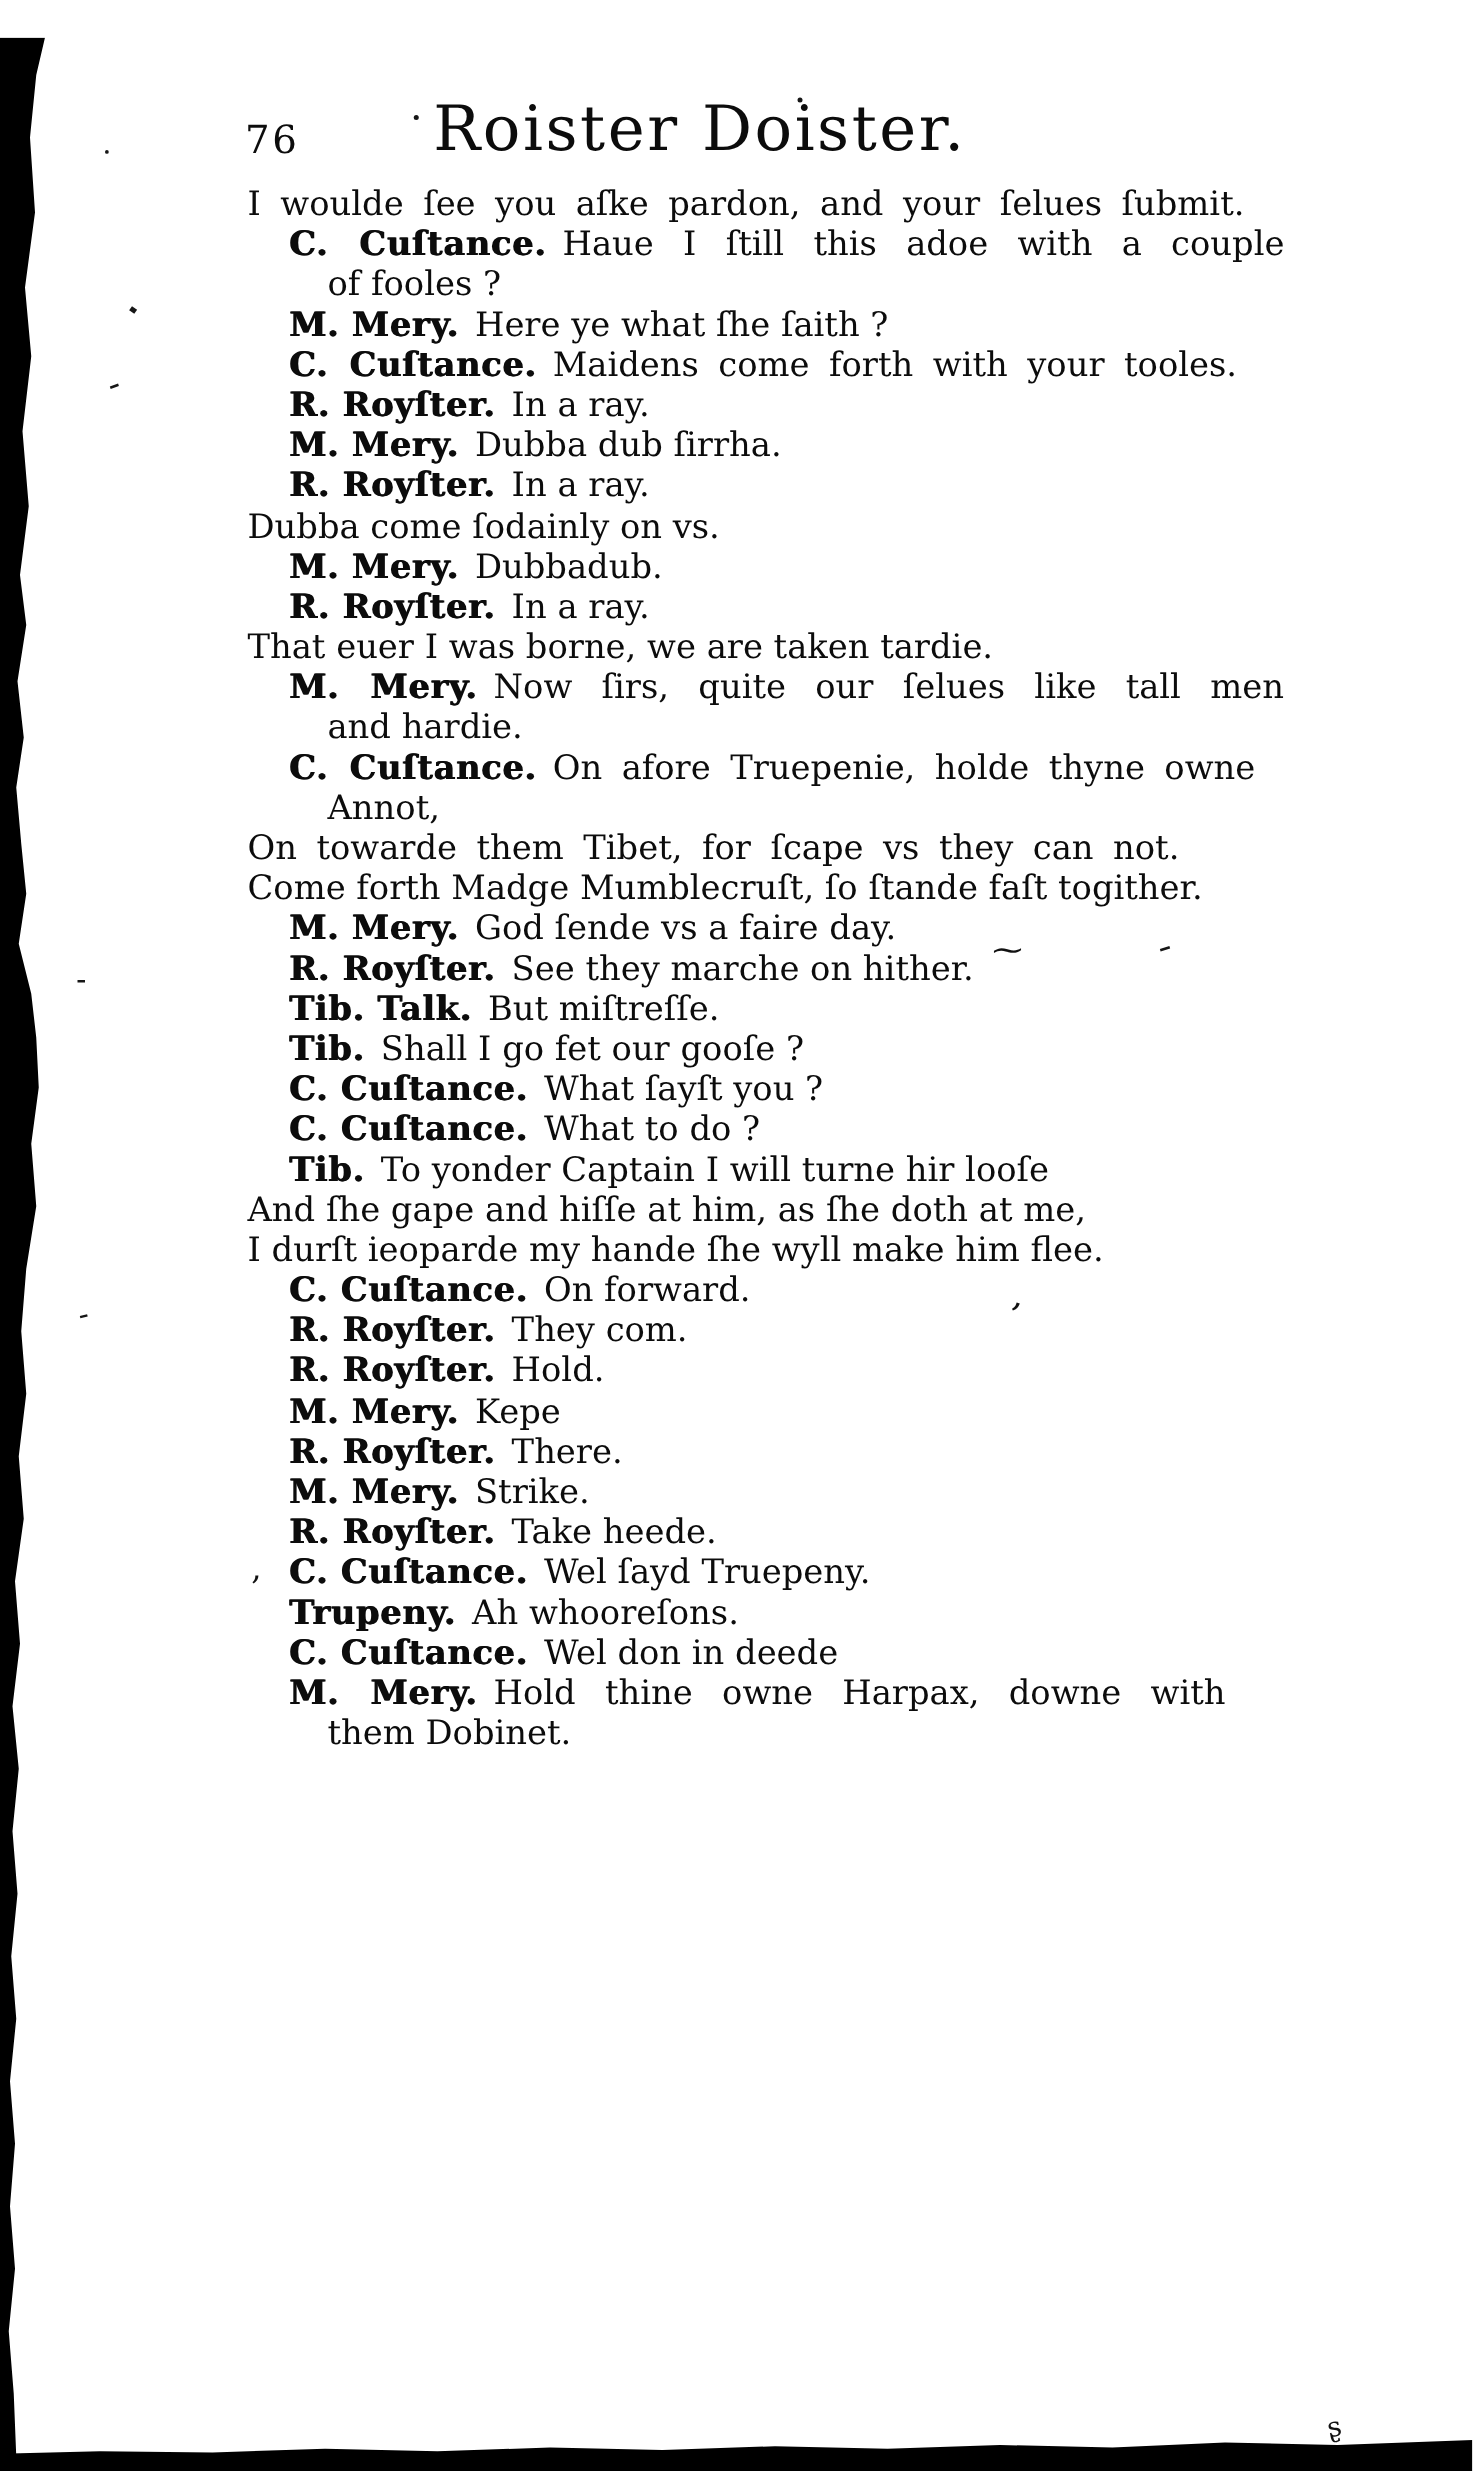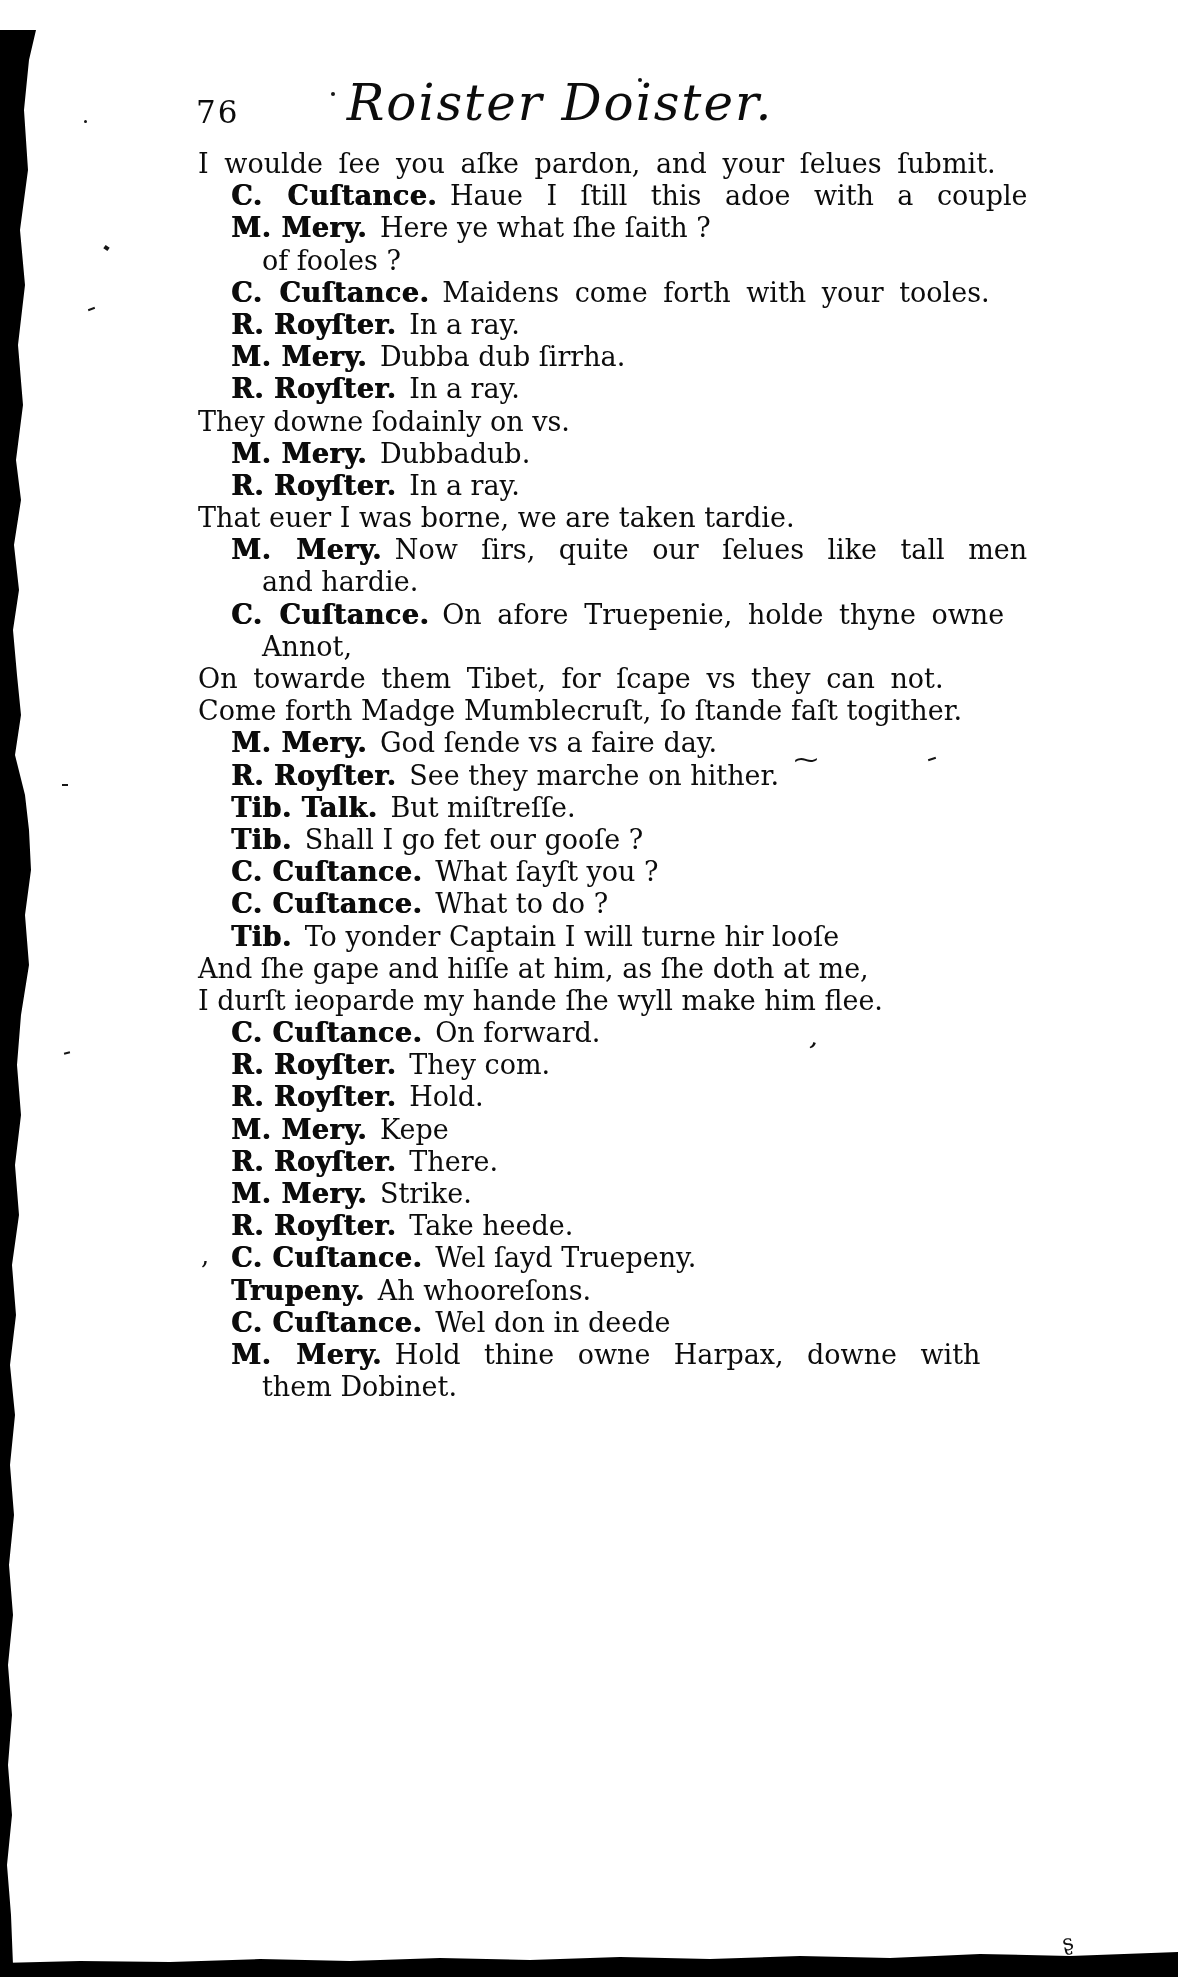--- a/index.html
+++ b/index.html
@@ -34,21 +34,21 @@
       440px 11px, 530px 13px, 620px 10px, 710px 12px, 800px 9px, 890px 11px,
       980px 7px, 1070px 9px, 1178px 5px, 1178px 30px, 0 30px);
   }
 
   .pagenum {
     position:absolute; left:196px; top:64px;
     font-size:31px; letter-spacing:2px;
   }
   .title {
     position:absolute; left:320px; top:44px; width:480px;
-    text-align:center; font-style:italic; font-size:50px;
+    text-align:center; font-size:50px;
     letter-spacing:2px; white-space:nowrap;
   }
 
   .text-block { position:absolute; left:198px; top:118px; width:720px; font-size:27px; }
   .line { height:32.2px; line-height:32.2px; white-space:nowrap; }
   .sp   { padding-left:33px; }
   .cont { padding-left:64px; }
   .ws1  { word-spacing:0.26em; }
   .ws2  { word-spacing:0.55em;text-align:center; }
   .speaker {
@@ -69,27 +69,27 @@
 
   <div class="left-band"></div>
   <div class="bottom-band"></div>
 
   <div class="pagenum">76</div>
   <div class="title">Roister Doister.</div>
 
   <div class="text-block">
     <div class="line ws1"><span>I woulde ſee you aſke pardon, and your ſelues ſubmit.</span></div>
     <div class="line sp ws2"><span class="speaker">C. Cuſtance.</span><span>Haue I ſtill this adoe with a couple</span></div>
+    <div class="line cont"><span>of fooles ?</span></div>
     <div class="line sp"><span class="speaker">M. Mery.</span><span>Here ye what ſhe ſaith ?</span></div>
-    <div class="line cont"><span>of fooles ?</span></div>
     <div class="line sp ws1"><span class="speaker">C. Cuſtance.</span><span>Maidens come forth with your tooles.</span></div>
     <div class="line sp"><span class="speaker">R. Royſter.</span><span>In a ray.</span></div>
     <div class="line sp"><span class="speaker">M. Mery.</span><span>Dubba dub ſirrha.</span></div>
     <div class="line sp"><span class="speaker">R. Royſter.</span><span>In a ray.</span></div>
-    <div class="line"><span>They downe ſodainly on vs.</span></div>
+    <div class="line"><span>Dubba come ſodainly on vs.</span></div>
     <div class="line sp"><span class="speaker">M. Mery.</span><span>Dubbadub.</span></div>
     <div class="line sp"><span class="speaker">R. Royſter.</span><span>In a ray.</span></div>
     <div class="line"><span>That euer I was borne, we are taken tardie.</span></div>
     <div class="line sp ws2"><span class="speaker">M. Mery.</span><span>Now ſirs, quite our ſelues like tall men</span></div>
     <div class="line cont"><span>and hardie.</span></div>
     <div class="line sp ws1"><span class="speaker">C. Cuſtance.</span><span>On afore Truepenie, holde thyne owne</span></div>
     <div class="line cont"><span>Annot,</span></div>
     <div class="line ws1"><span>On towarde them Tibet, for ſcape vs they can not.</span></div>
     <div class="line"><span>Come forth Madge Mumblecruſt, ſo ſtande faſt togither.</span></div>
     <div class="line sp"><span class="speaker">M. Mery.</span><span>God ſende vs a faire day.</span></div>

